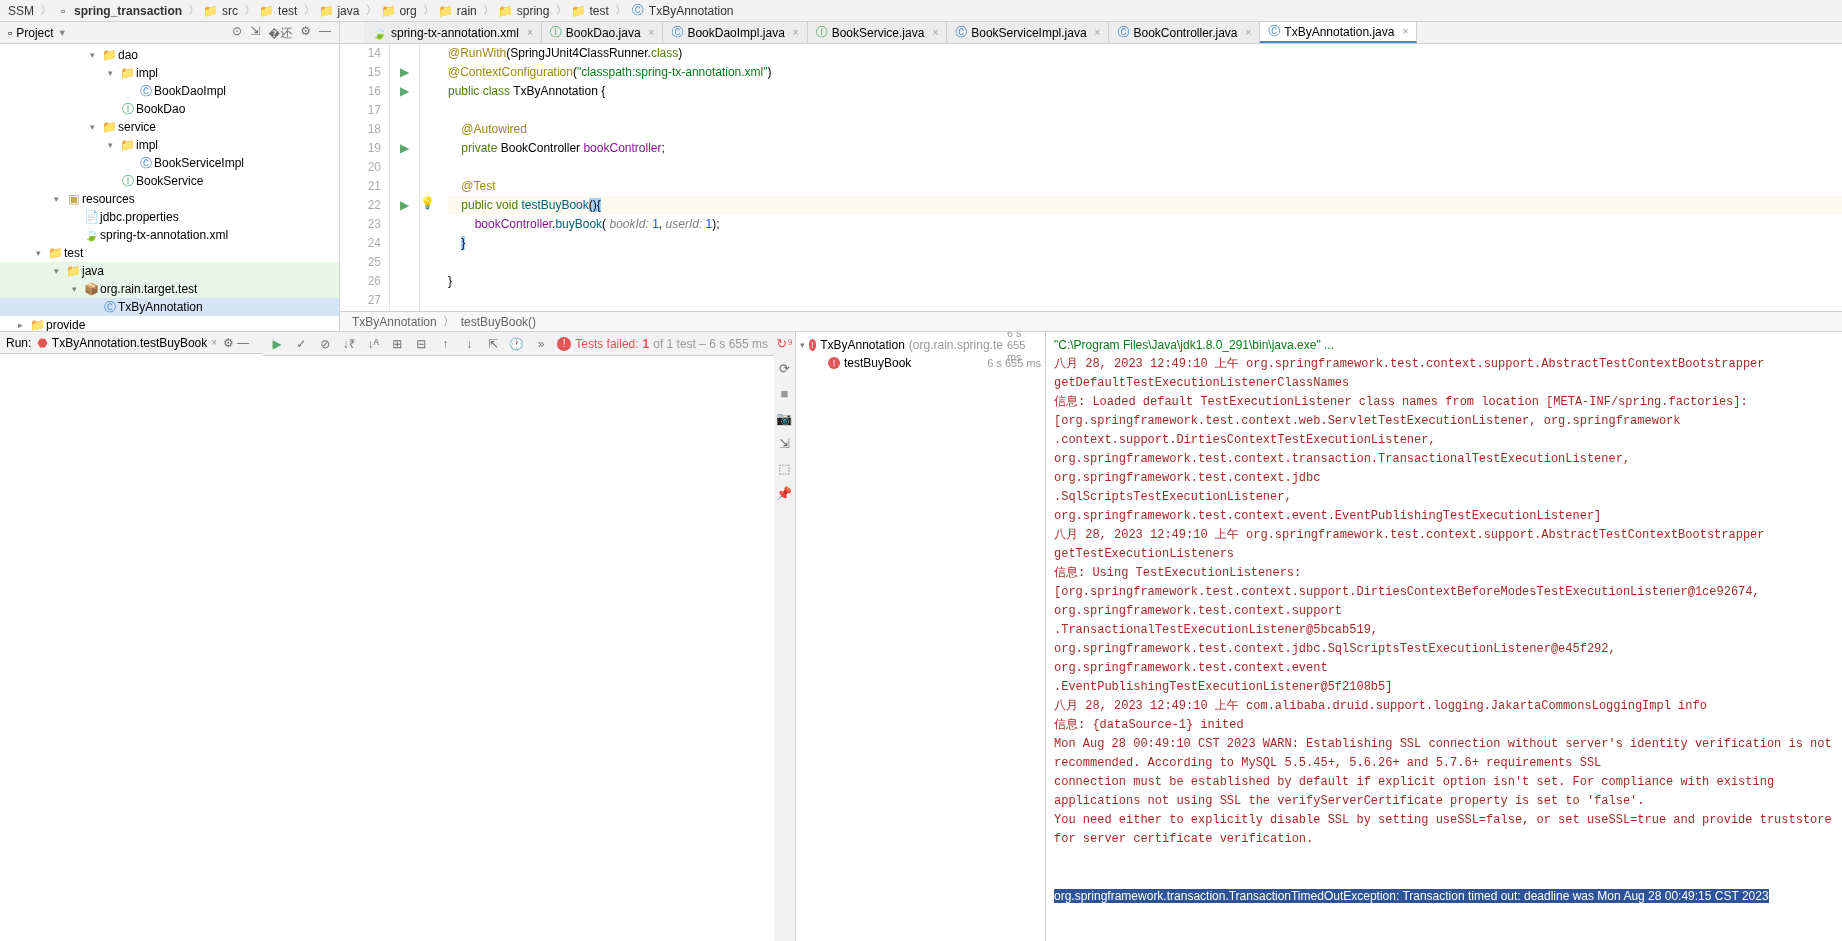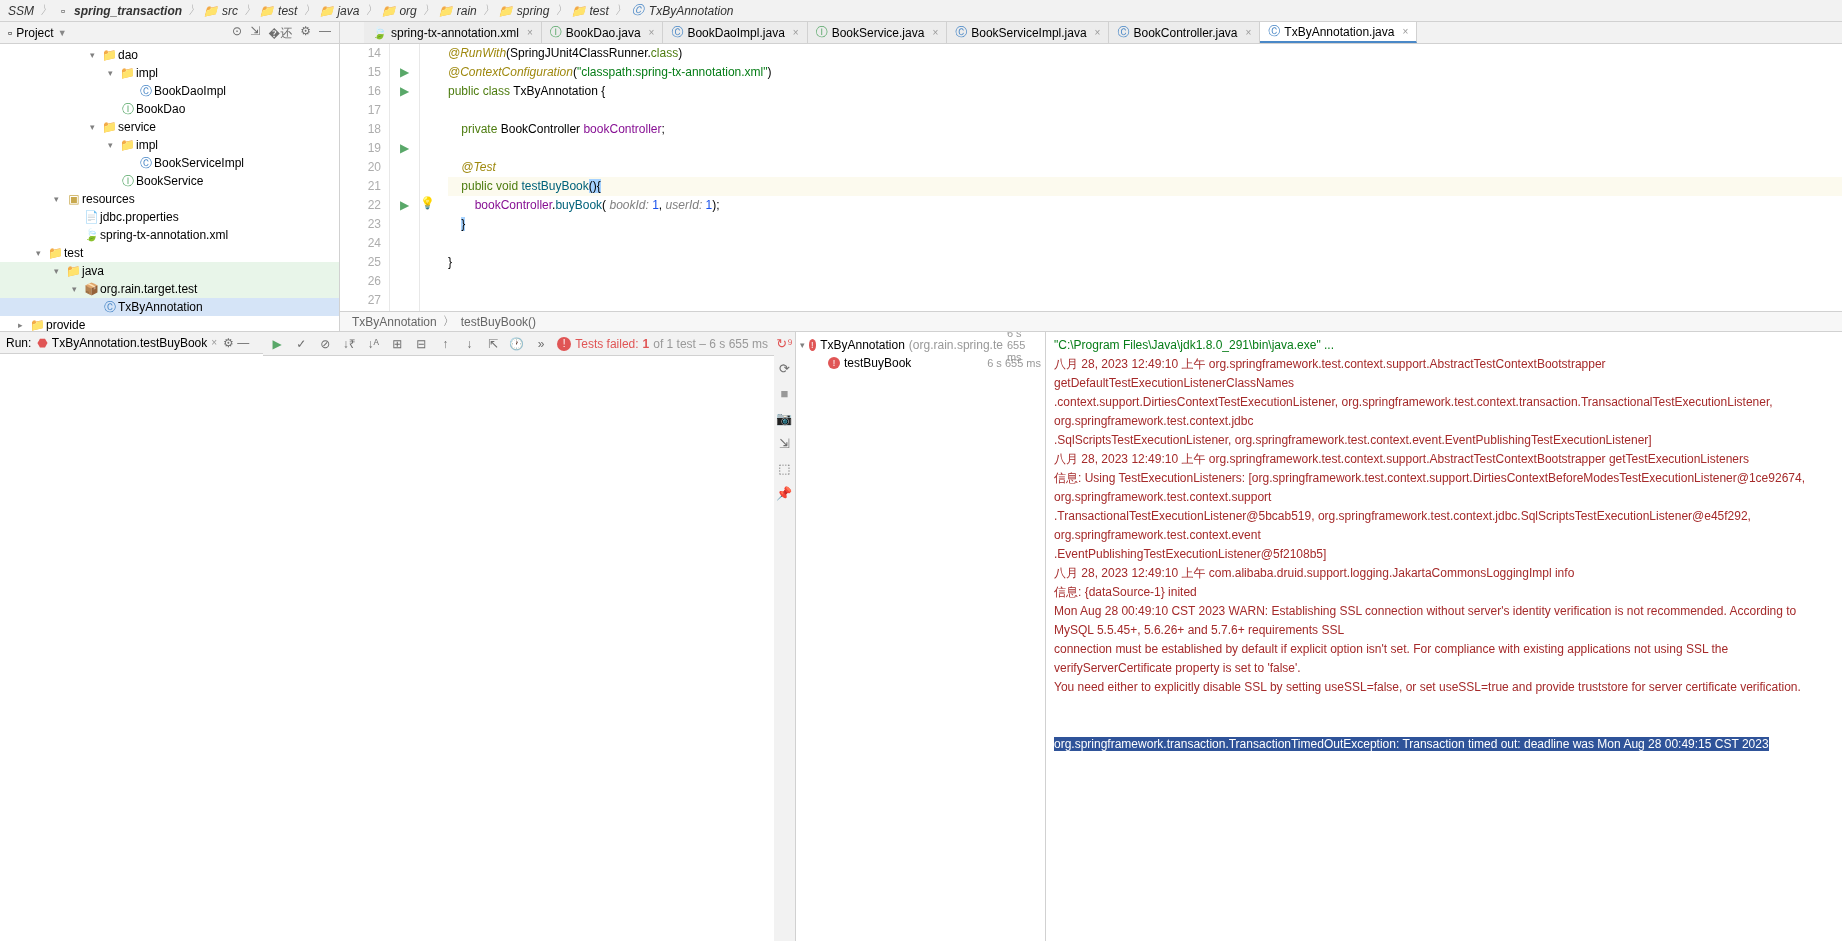--- a/index.html
+++ b/index.html
@@ -1,18 +1,18 @@
 <!DOCTYPE html>
 <html><head>
 <meta charset="utf-8">
 <style>
 * { margin: 0; padding: 0; box-sizing: border-box; font-family: "Segoe UI", Arial, sans-serif; font-size: 12px; }
 body { background: #fff; color: #000; overflow: hidden; }
 .breadcrumb { display: flex; align-items: center; height: 22px; padding: 0 6px; border-bottom: 1px solid #d1d1d1; background: #f2f2f2; }
-.breadcrumb span { color: #333; padding: 0 2px; font-style: italic; }
+.breadcrumb span { color: #333; padding: 0 2px; }
 .breadcrumb .sep { color: #999; padding: 0 4px; }
 .breadcrumb .bold { font-weight: bold; }
 .breadcrumb .ico { width: 14px; height: 14px; display: inline-flex; align-items: center; justify-content: center; margin-right: 2px; }
 .main-split { display: flex; height: calc(100vh - 22px); flex-direction: column; }
 .top-area { display: flex; height: 310px; border-bottom: 1px solid #d1d1d1; }
 .project-panel { width: 340px; border-right: 1px solid #d1d1d1; display: flex; flex-direction: column; background: #fff; }
 .project-header { display: flex; align-items: center; height: 22px; padding: 0 8px; border-bottom: 1px solid #d1d1d1; background: #f2f2f2; }
 .project-header .title { flex: 1; display: flex; align-items: center; gap: 4px; cursor: pointer; }
 .project-header .tools { display: flex; gap: 8px; color: #6e6e6e; }
 .project-header .tools span { cursor: pointer; }
@@ -28,21 +28,21 @@
 .tab .close { color: #999; margin-left: 4px; font-size: 10px; }
 .code-area { flex: 1; display: flex; font-family: Consolas, monospace; font-size: 13px; overflow: auto; background: #fff; }
 .gutter { width: 50px; text-align: right; color: #adadad; padding-right: 8px; border-right: 1px solid #e8e8e8; user-select: none; }
 .gutter div { height: 19px; line-height: 19px; }
 .gutter-icons { width: 30px; border-right: 1px solid #e8e8e8; }
 .gutter-icons div { height: 19px; line-height: 19px; text-align: center; }
 .code-lines { flex: 1; padding-left: 8px; }
 .code-lines div { height: 19px; line-height: 19px; white-space: pre; }
 .code-lines .hl { background: #fcfaee; }
 .kw { color: #4d7c0f; }
-.ann { color: #9e880d; font-style: italic; }
+.ann { color: #9e880d; }
 .str { color: #067d17; }
 .cls { color: #000; }
 .mth { color: #00627a; }
 .fld { color: #871094; }
 .num { color: #1750eb; }
 .param { color: #808080; font-style: italic; }
 .sel-code { background: #a6d2ff; }
 .editor-breadcrumb { height: 20px; border-top: 1px solid #d1d1d1; display: flex; align-items: center; padding: 0 12px; background: #f7f7f7; color: #666; gap: 6px; }
 .run-panel { flex: 1; display: flex; flex-direction: row; min-height: 0; }
 .run-header { display: flex; align-items: center; height: 22px; padding: 0 6px; background: #f2f2f2; border-bottom: 1px solid #d1d1d1; }
@@ -56,21 +56,21 @@
 .run-toolbar .gray { color: #999; }
 .run-body { flex: 1; display: flex; min-height: 0; }
 .run-side { width: 22px; background: #f2f2f2; border-right: 1px solid #d1d1d1; display: flex; flex-direction: column; align-items: center; padding-top: 4px; gap: 10px; color: #6e6e6e; }
 .run-side span { cursor: pointer; font-size: 13px; }
 .test-tree { width: 250px; border-right: 1px solid #d1d1d1; padding: 4px; overflow: auto; }
 .test-row { display: flex; align-items: center; height: 18px; gap: 4px; cursor: pointer; }
 .test-row .time { margin-left: auto; color: #999; font-size: 11px; }
 .test-row .fail-ico { color: #fff; background: #e05555; border-radius: 50%; width: 12px; height: 12px; font-size: 9px; display: flex; align-items: center; justify-content: center; }
 .console { flex: 1; overflow: auto; font-family: Consolas, monospace; font-size: 13px; padding: 4px 8px; line-height: 19px; }
 .console .green { color: #067d17; }
-.console .red { color: #a52a2a; }
+.console .red { color: #a52a2a; font-family: Liberation Mono, monospace; }
 .console .err-sel { background: #2f5399; color: #fff; }
 </style>
 </head>
 <body>
 
 <div class="breadcrumb">
   <span>SSM</span>
     <span class="sep">〉</span>
   <span class="ico">▫</span>
     <span class="bold">spring_transaction</span>
@@ -275,20 +275,21 @@
             <div style="height:19px"></div>
             <div style="height:19px"></div>
             <div style="height:19px"></div>
             <div style="height:19px;color:#e8a33d">💡</div>
         </div>
         <div class="code-lines">
 <div><span class="ann">@RunWith</span>(<span>SpringJUnit4ClassRunner</span>.<span class="kw">class</span>)</div>
 <div><span class="ann">@ContextConfiguration</span>(<span class="str">"classpath:spring-tx-annotation.xml"</span>)</div>
 <div><span class="kw">public</span> <span class="kw">class</span> <span class="cls">TxByAnnotation</span> {</div>
 <div></div>
+<div>    <span class="ann">@Autowired</span></div>
 <div>    <span class="kw">private</span> <span>BookController</span> <span class="fld">bookController</span>;</div>
 <div></div>
 <div>    <span class="ann">@Test</span></div>
 <div class="hl">    <span class="kw">public</span> <span class="kw">void</span> <span class="mth">testBuyBook</span><span class="sel-code">(){</span></div>
 <div>        <span class="fld">bookController</span>.<span class="mth">buyBook</span>( <span class="param">bookId:</span> <span class="num">1</span>, <span class="param">userId:</span> <span class="num">1</span>);</div>
 <div>    <span class="sel-code">}</span></div>
 <div></div>
 <div>}</div>
 <div></div>
         </div>
@@ -351,20 +352,21 @@
         </div>
         <div class="test-row" style="padding-left:28px">
           <span class="fail-ico">!</span>
           <span>testBuyBook</span>
           <span class="time">6 s 655 ms</span>
         </div>
       </div>
       <div class="console">
 <div class="green">"C:\Program Files\Java\jdk1.8.0_291\bin\java.exe" ...</div>
 <div class="red">八月 28, 2023 12:49:10 上午 org.springframework.test.context.support.AbstractTestContextBootstrapper getDefaultTestExecutionListenerClassNames</div>
+<div class="red">信息: Loaded default TestExecutionListener class names from location [META-INF/spring.factories]: [org.springframework.test.context.web.ServletTestExecutionListener, org.springframework</div>
 <div class="red">.context.support.DirtiesContextTestExecutionListener, org.springframework.test.context.transaction.TransactionalTestExecutionListener, org.springframework.test.context.jdbc</div>
 <div class="red">.SqlScriptsTestExecutionListener, org.springframework.test.context.event.EventPublishingTestExecutionListener]</div>
 <div class="red">八月 28, 2023 12:49:10 上午 org.springframework.test.context.support.AbstractTestContextBootstrapper getTestExecutionListeners</div>
 <div class="red">信息: Using TestExecutionListeners: [org.springframework.test.context.support.DirtiesContextBeforeModesTestExecutionListener@1ce92674, org.springframework.test.context.support</div>
 <div class="red">.TransactionalTestExecutionListener@5bcab519, org.springframework.test.context.jdbc.SqlScriptsTestExecutionListener@e45f292, org.springframework.test.context.event</div>
 <div class="red">.EventPublishingTestExecutionListener@5f2108b5]</div>
 <div></div>
 <div class="red">八月 28, 2023 12:49:10 上午 com.alibaba.druid.support.logging.JakartaCommonsLoggingImpl info</div>
 <div class="red">信息: {dataSource-1} inited</div>
 <div class="red">Mon Aug 28 00:49:10 CST 2023 WARN: Establishing SSL connection without server's identity verification is not recommended. According to MySQL 5.5.45+, 5.6.26+ and 5.7.6+ requirements SSL</div>

